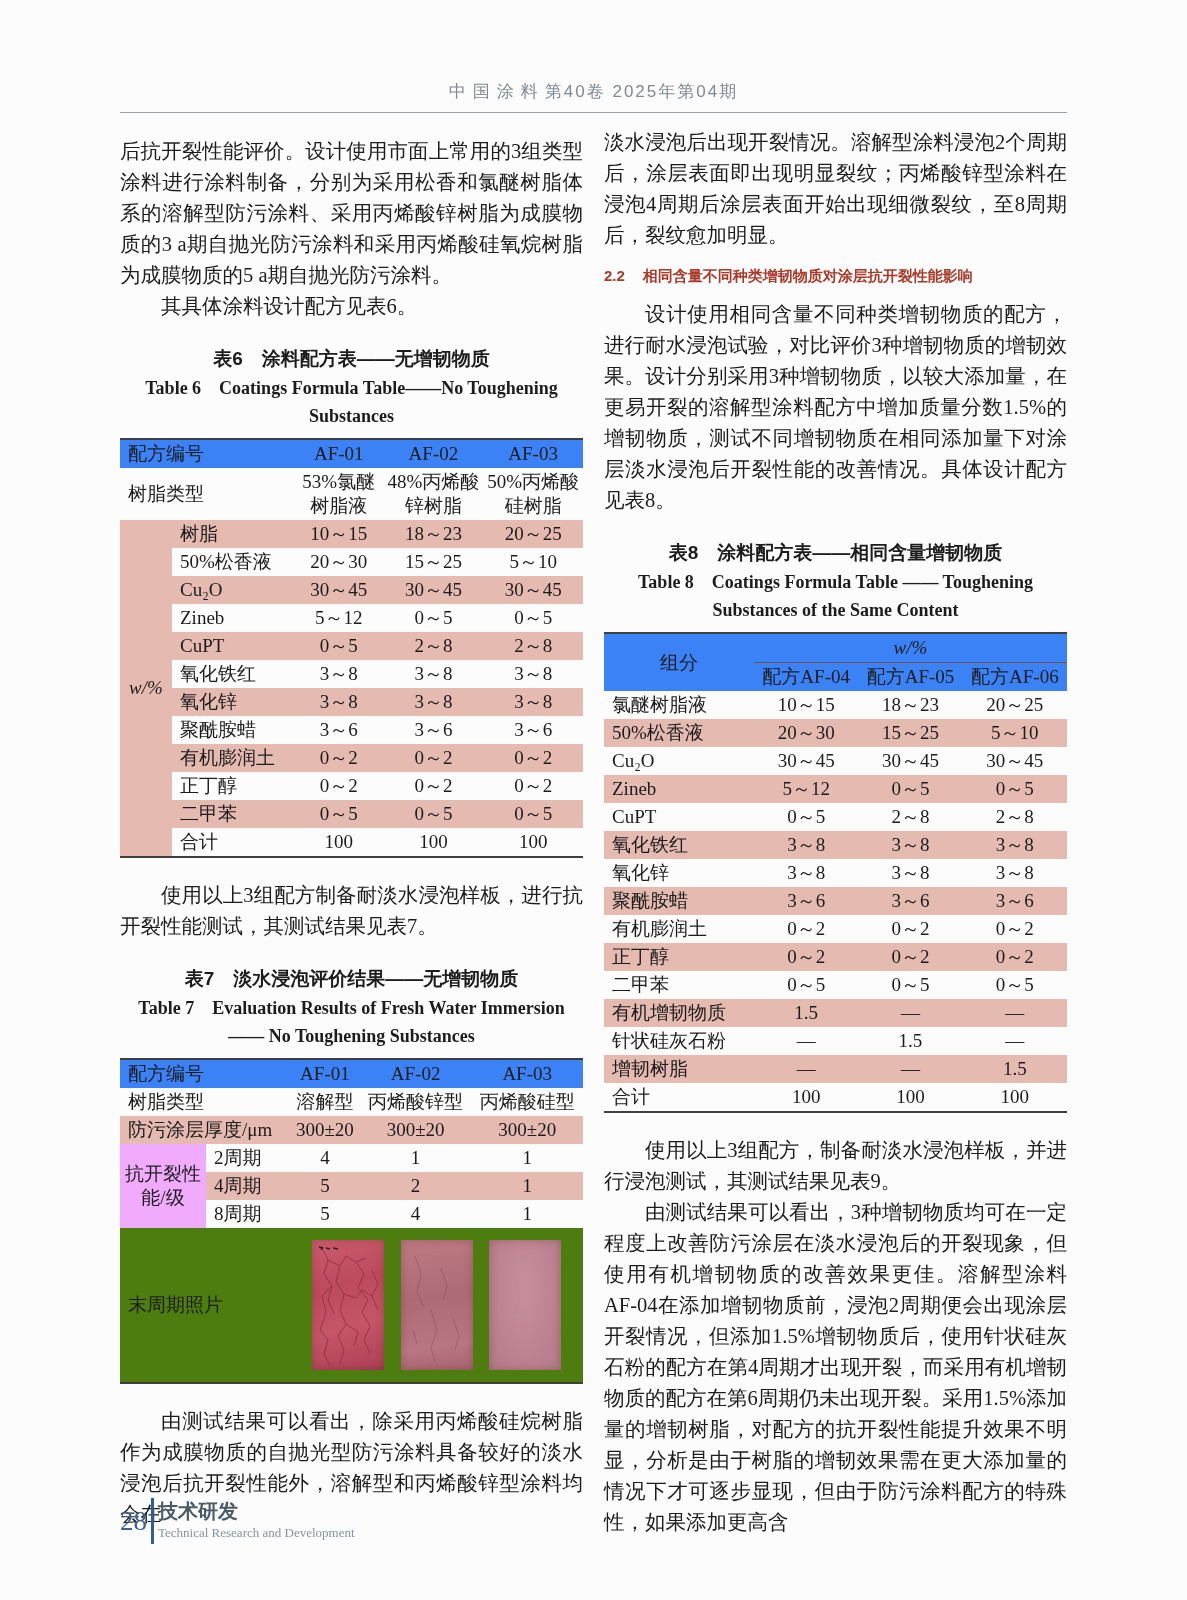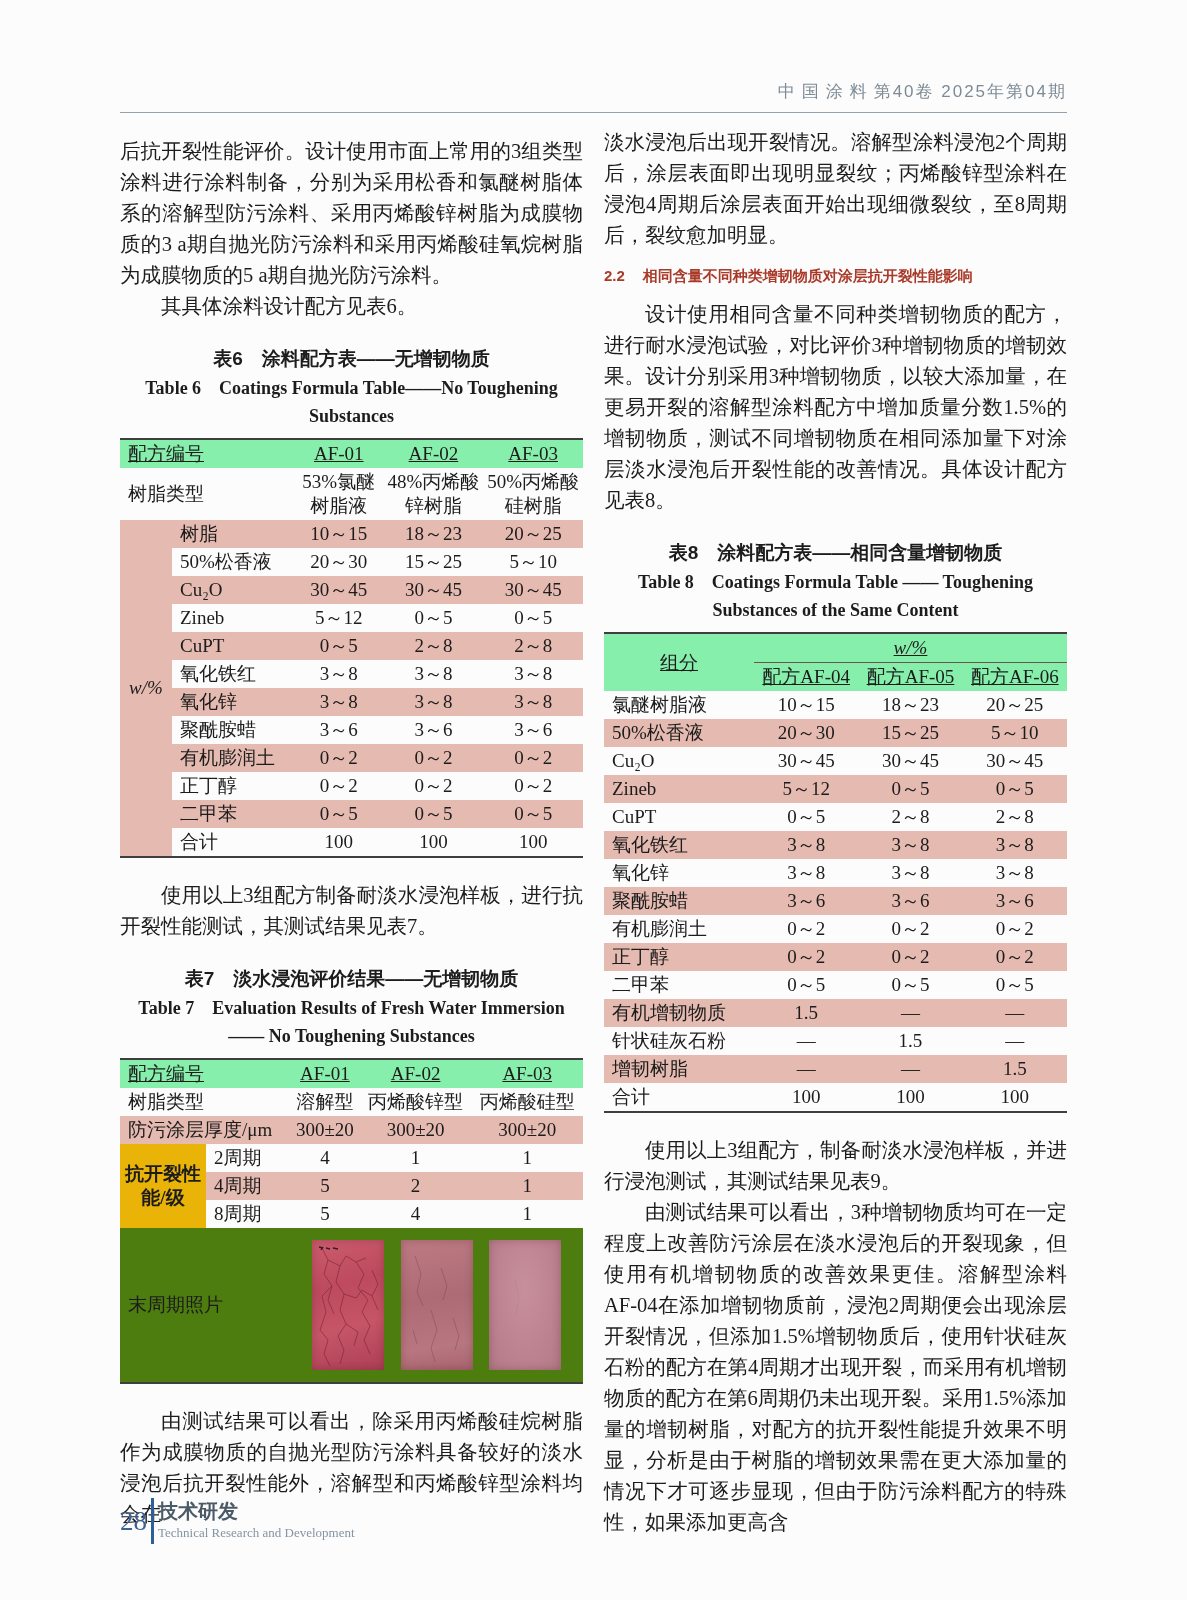--- a/index.html
+++ b/index.html
@@ -4,21 +4,21 @@
 <style>
   html,body{margin:0;padding:0;}
   body{
     width:1187px;height:1600px;position:relative;overflow:hidden;
     background:#fcfcfc;color:#1c1c1c;
     font-family:"Liberation Serif","DejaVu Serif",serif;
   }
   
   .page-header{
     position:absolute;top:80px;left:120px;width:947px;
-    display:flex;justify-content:flex-end;align-items:flex-end;
+    display:flex;justify-content:center;align-items:flex-end;
     font-family:"Liberation Sans","DejaVu Sans",sans-serif;
     font-size:17px;color:#7e8b96;
     padding-bottom:9px;border-bottom:1.5px solid #96a2ab;
   }
   .page-header .journal{letter-spacing:7px;}
   .page-header .issue{letter-spacing:2px;}
   
   .columns{position:absolute;top:127px;left:120px;width:947px;display:flex;gap:21px;align-items:center;}
   .col{width:463px;}
   p.body{font-size:20.5px;line-height:31px;text-align:justify;margin:0;}
@@ -44,30 +44,30 @@
   }
   
   table.ftable{
     border-collapse:collapse;width:100%;
     margin-top:8px;margin-bottom:22px;
     border-top:2px solid #3f3f3f;border-bottom:2px solid #3f3f3f;
     font-size:19px;
   }
   .ftable td{text-align:center;padding:2px 2px;line-height:24px;}
   .ftable td.lbl{text-align:left;padding-left:8px;}
-  .row-dark td{background:#86efac;text-decoration:underline;}
+  .row-dark td{background:#3b82f6;}
   .row-alt td{background:#e5bab1;}
   .wcell{background:#e5bab1;font-style:italic;font-family:"Liberation Serif",serif;}
   .t8 .total{padding-left:46px;}
   .t6 col.c-w{width:52px;}.t6 col.c-lbl{width:122px;}
   .t8 col.c-lbl{width:150px;}
   .t7 col.c-g{width:86px;}.t7 col.c-sub{width:84px;}
   .small2{font-size:19px;line-height:23px;padding:4px 0;}
   .wlabel{font-style:italic;border-bottom:1px solid #6b5550;}
-  .groupcell{background:#eab308;text-align:left;padding-left:6px;line-height:23px;font-weight:bold;}
+  .groupcell{background:#f0abfc;text-align:left;padding-left:6px;line-height:23px;}
   
   .row-photo td{background:#4d7c0f;}
   .row-photo td.lbl{padding-left:8px;}
   .photos{display:flex;justify-content:space-evenly;align-items:center;padding:10px 4px;}
   .photo{width:72px;height:130px;position:relative;flex:none;box-shadow:inset 0 0 8px rgba(60,10,20,.25);}
   .photo svg{position:absolute;left:0;top:0;width:100%;height:100%;}
   .photo-1{background:linear-gradient(165deg,#cc5c6e 0%,#bd4a5e 35%,#c65568 65%,#ad3f55 100%);}
   .photo-2{background:linear-gradient(172deg,#bd7a83 0%,#ad6b75 45%,#b87681 80%,#a9656f 100%);}
   .photo-3{background:radial-gradient(ellipse at 50% 38%,#c78f9b 0%,#bd8290 60%,#b27986 100%);}
   

